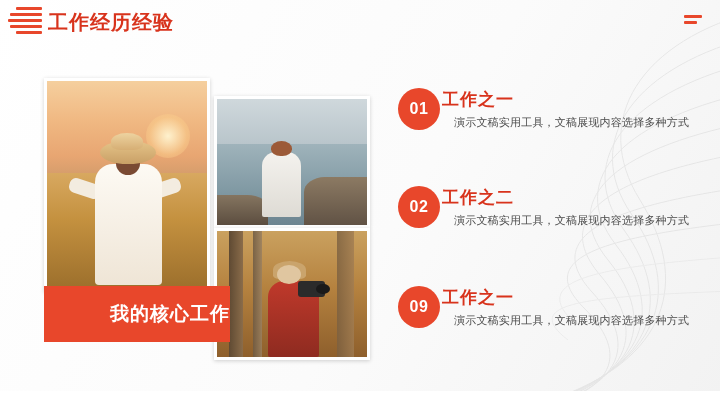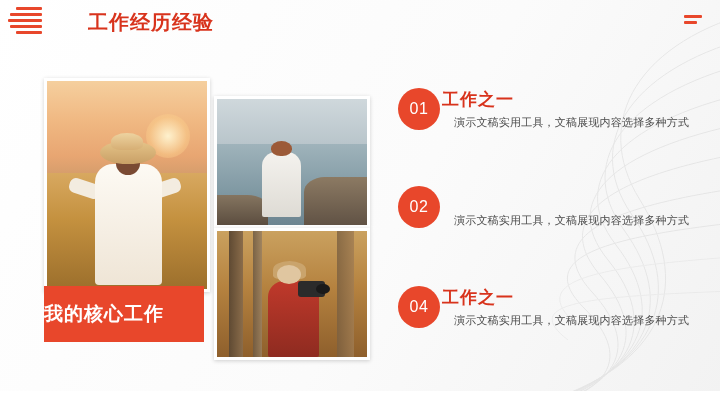--- a/index.html
+++ b/index.html
@@ -63,21 +63,20 @@
   .header-logo span:nth-child(4) { width: 32px; margin-left: 2px;}
   .header-logo span:nth-child(5) { width: 26px; margin-left: 8px;}
   .header-title {
     position: absolute;
     left: 48px;
     top: 9px;
     font-size: 20px;
     font-weight: bold;
     color: #d8331c;
     letter-spacing: 1px;
-    margin-left: 40px;
   }
   .header-menu {
     position: absolute;
     right: 18px;
     top: 15px;
     width: 18px;
   }
   .header-menu span {
     display: block;
     height: 3px;
@@ -165,21 +164,22 @@
   
   .banner {
     position: absolute;
     left: 44px;
     top: 286px;
     width: 160px;
     height: 56px;
     background: #e8472b;
     display: flex;
     align-items: center;
-    justify-content: flex-start;
+    justify-content: flex-end;
+    padding-left: 26px;
   }
   .banner-text {
     color: #ffffff;
     font-size: 19px;
     font-weight: bold;
     letter-spacing: 1px;
   }
 
   
   .item {
@@ -194,21 +194,21 @@
 
   .badge {
     position: absolute;
     left: 0; top: 0;
     width: 42px;
     height: 42px;
     border-radius: 50%;
     background: #e8472b;
     color: #ffffff;
     font-size: 16px;
-    font-weight: normal;
+    font-weight: bold;
     display: flex;
     align-items: center;
     justify-content: center;
     letter-spacing: 0.5px;
   }
   .item-title {
     position: absolute;
     left: 44px;
     top: 0px;
     font-size: 17px;
@@ -317,23 +317,24 @@
   </div>
 
   <div class="item item-1">
     <div class="badge">01</div>
     <div class="item-title">工作之一</div>
     <div class="item-desc">演示文稿实用工具，文稿展现内容选择多种方式</div>
   </div>
 
   <div class="item item-2">
     <div class="badge">02</div>
+    <div class="item-title">工作之二</div>
     <div class="item-desc">演示文稿实用工具，文稿展现内容选择多种方式</div>
   </div>
 
   <div class="item item-3">
-    <div class="badge">04</div>
+    <div class="badge">09</div>
     <div class="item-title">工作之一</div>
     <div class="item-desc">演示文稿实用工具，文稿展现内容选择多种方式</div>
   </div>
 
   <div class="bottom-bar"></div>
 </div>
 
 </body></html>

